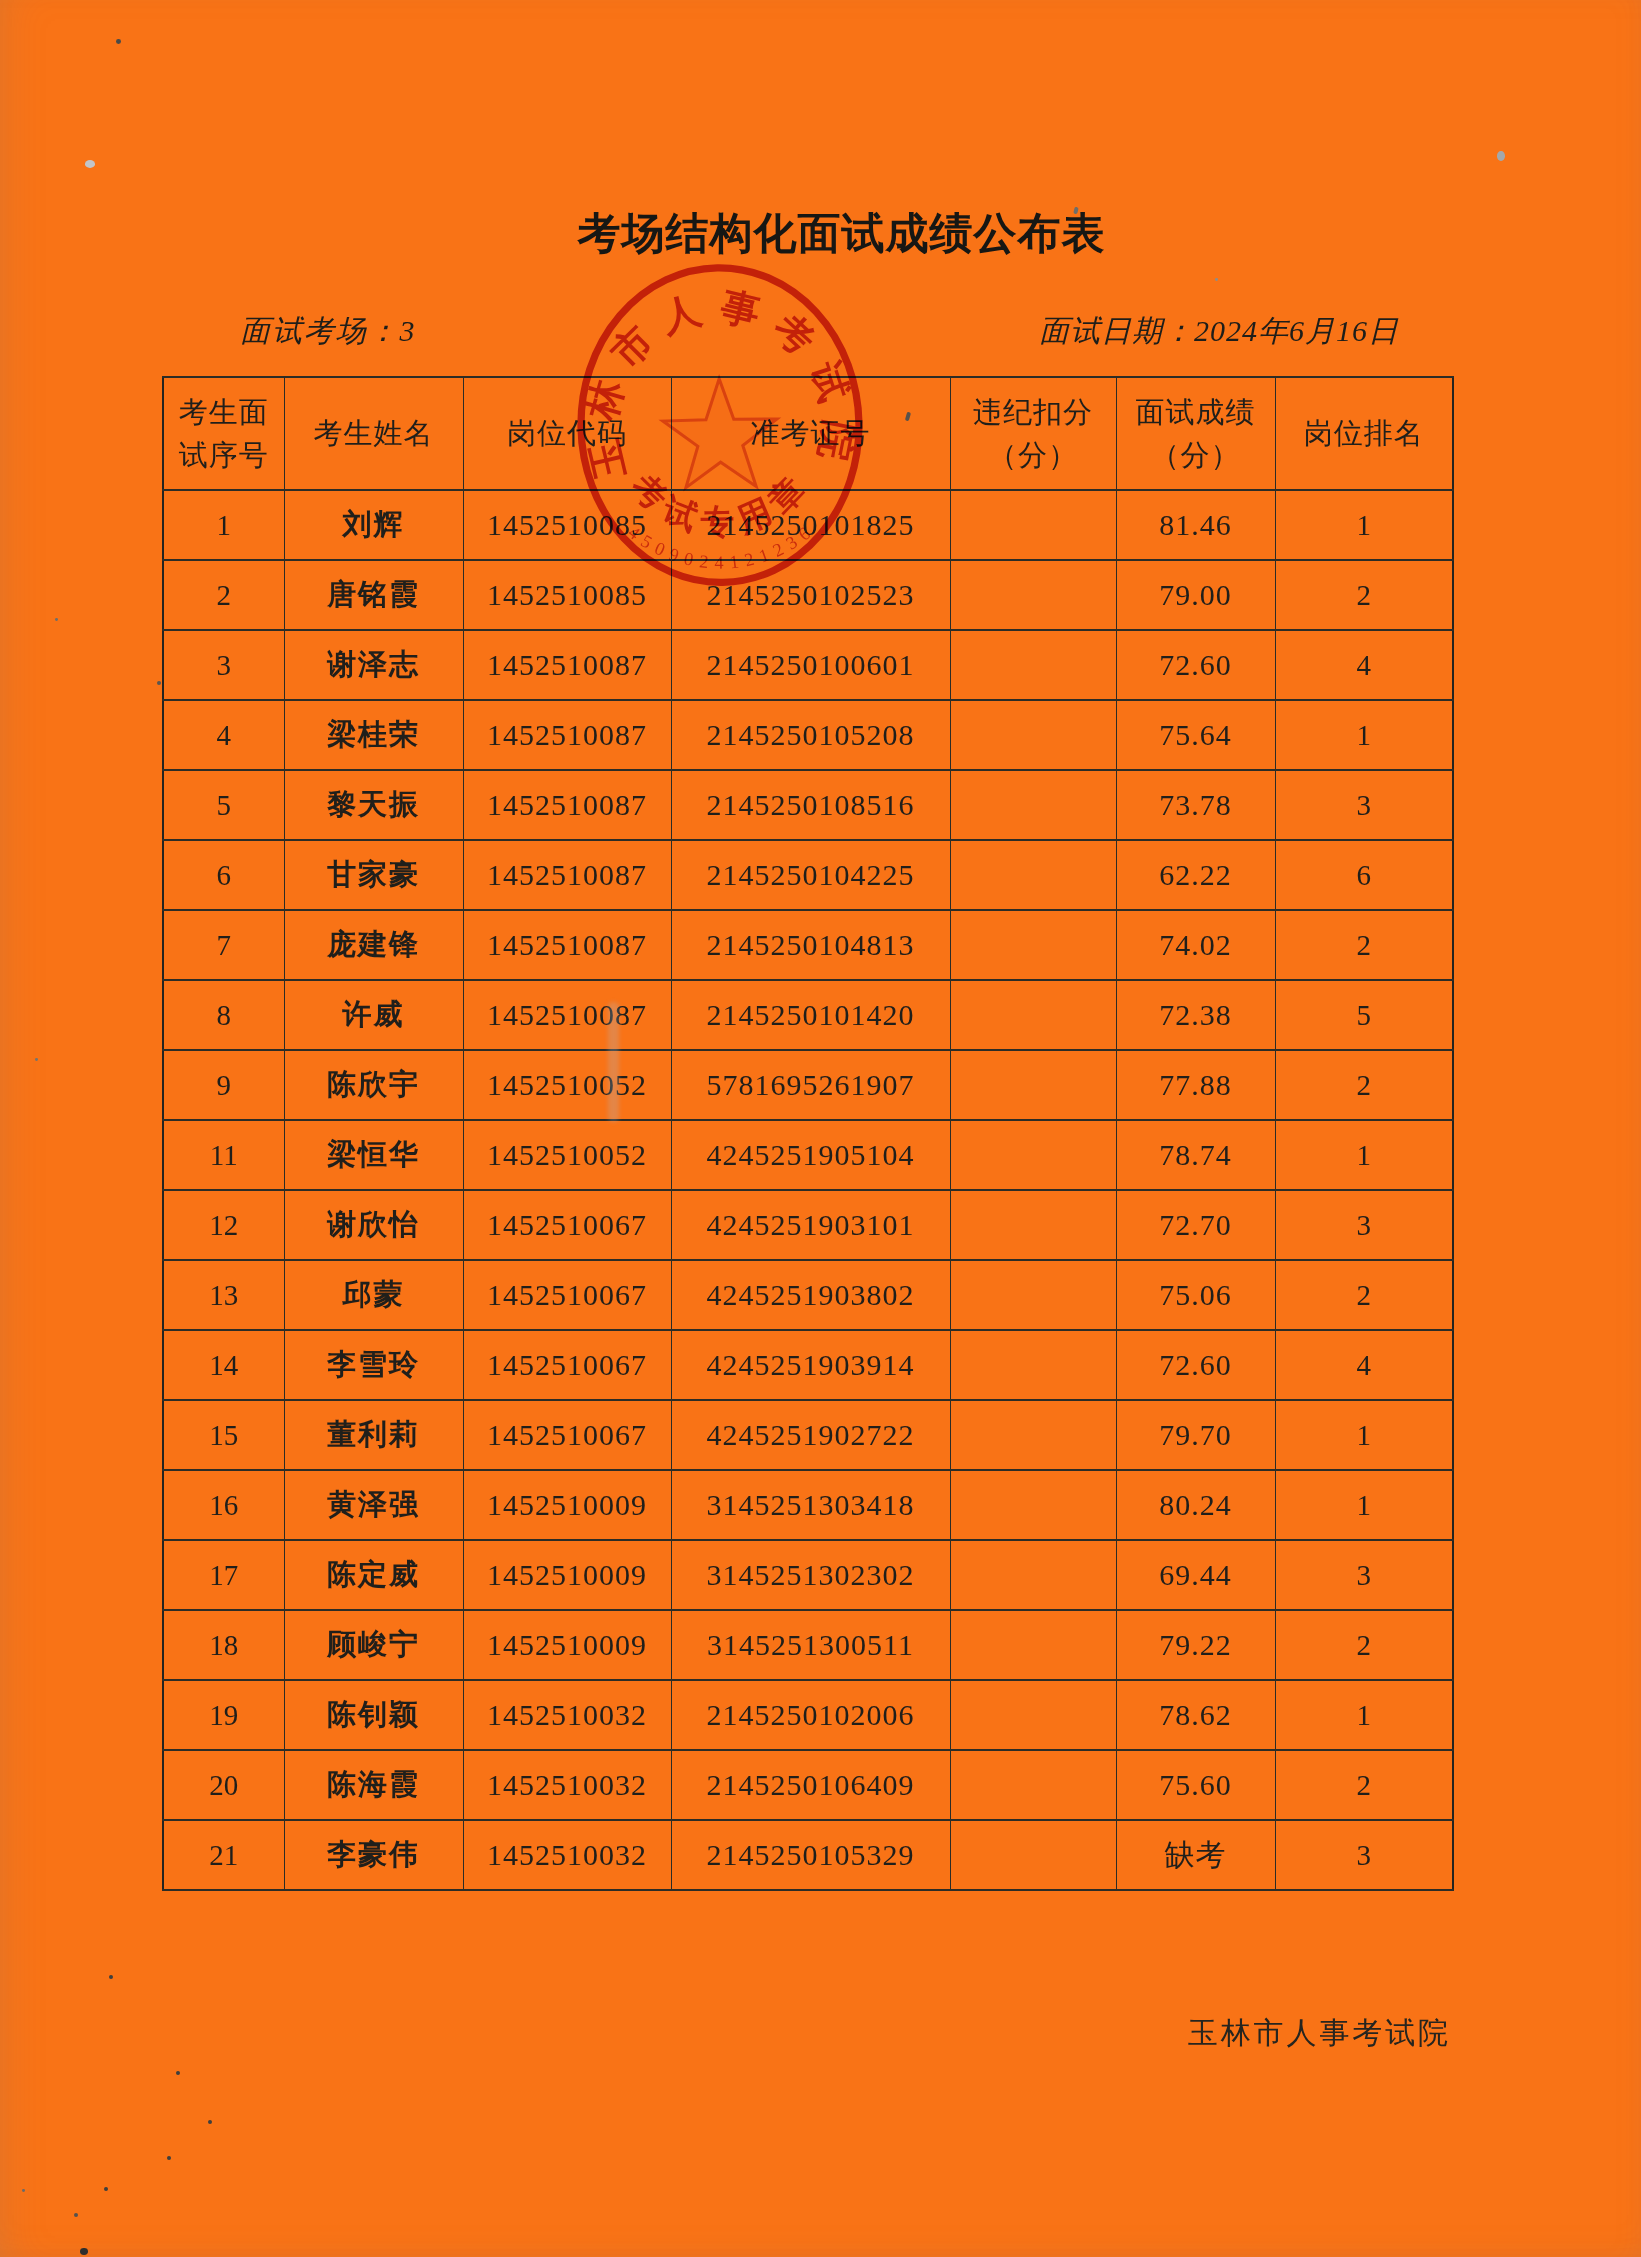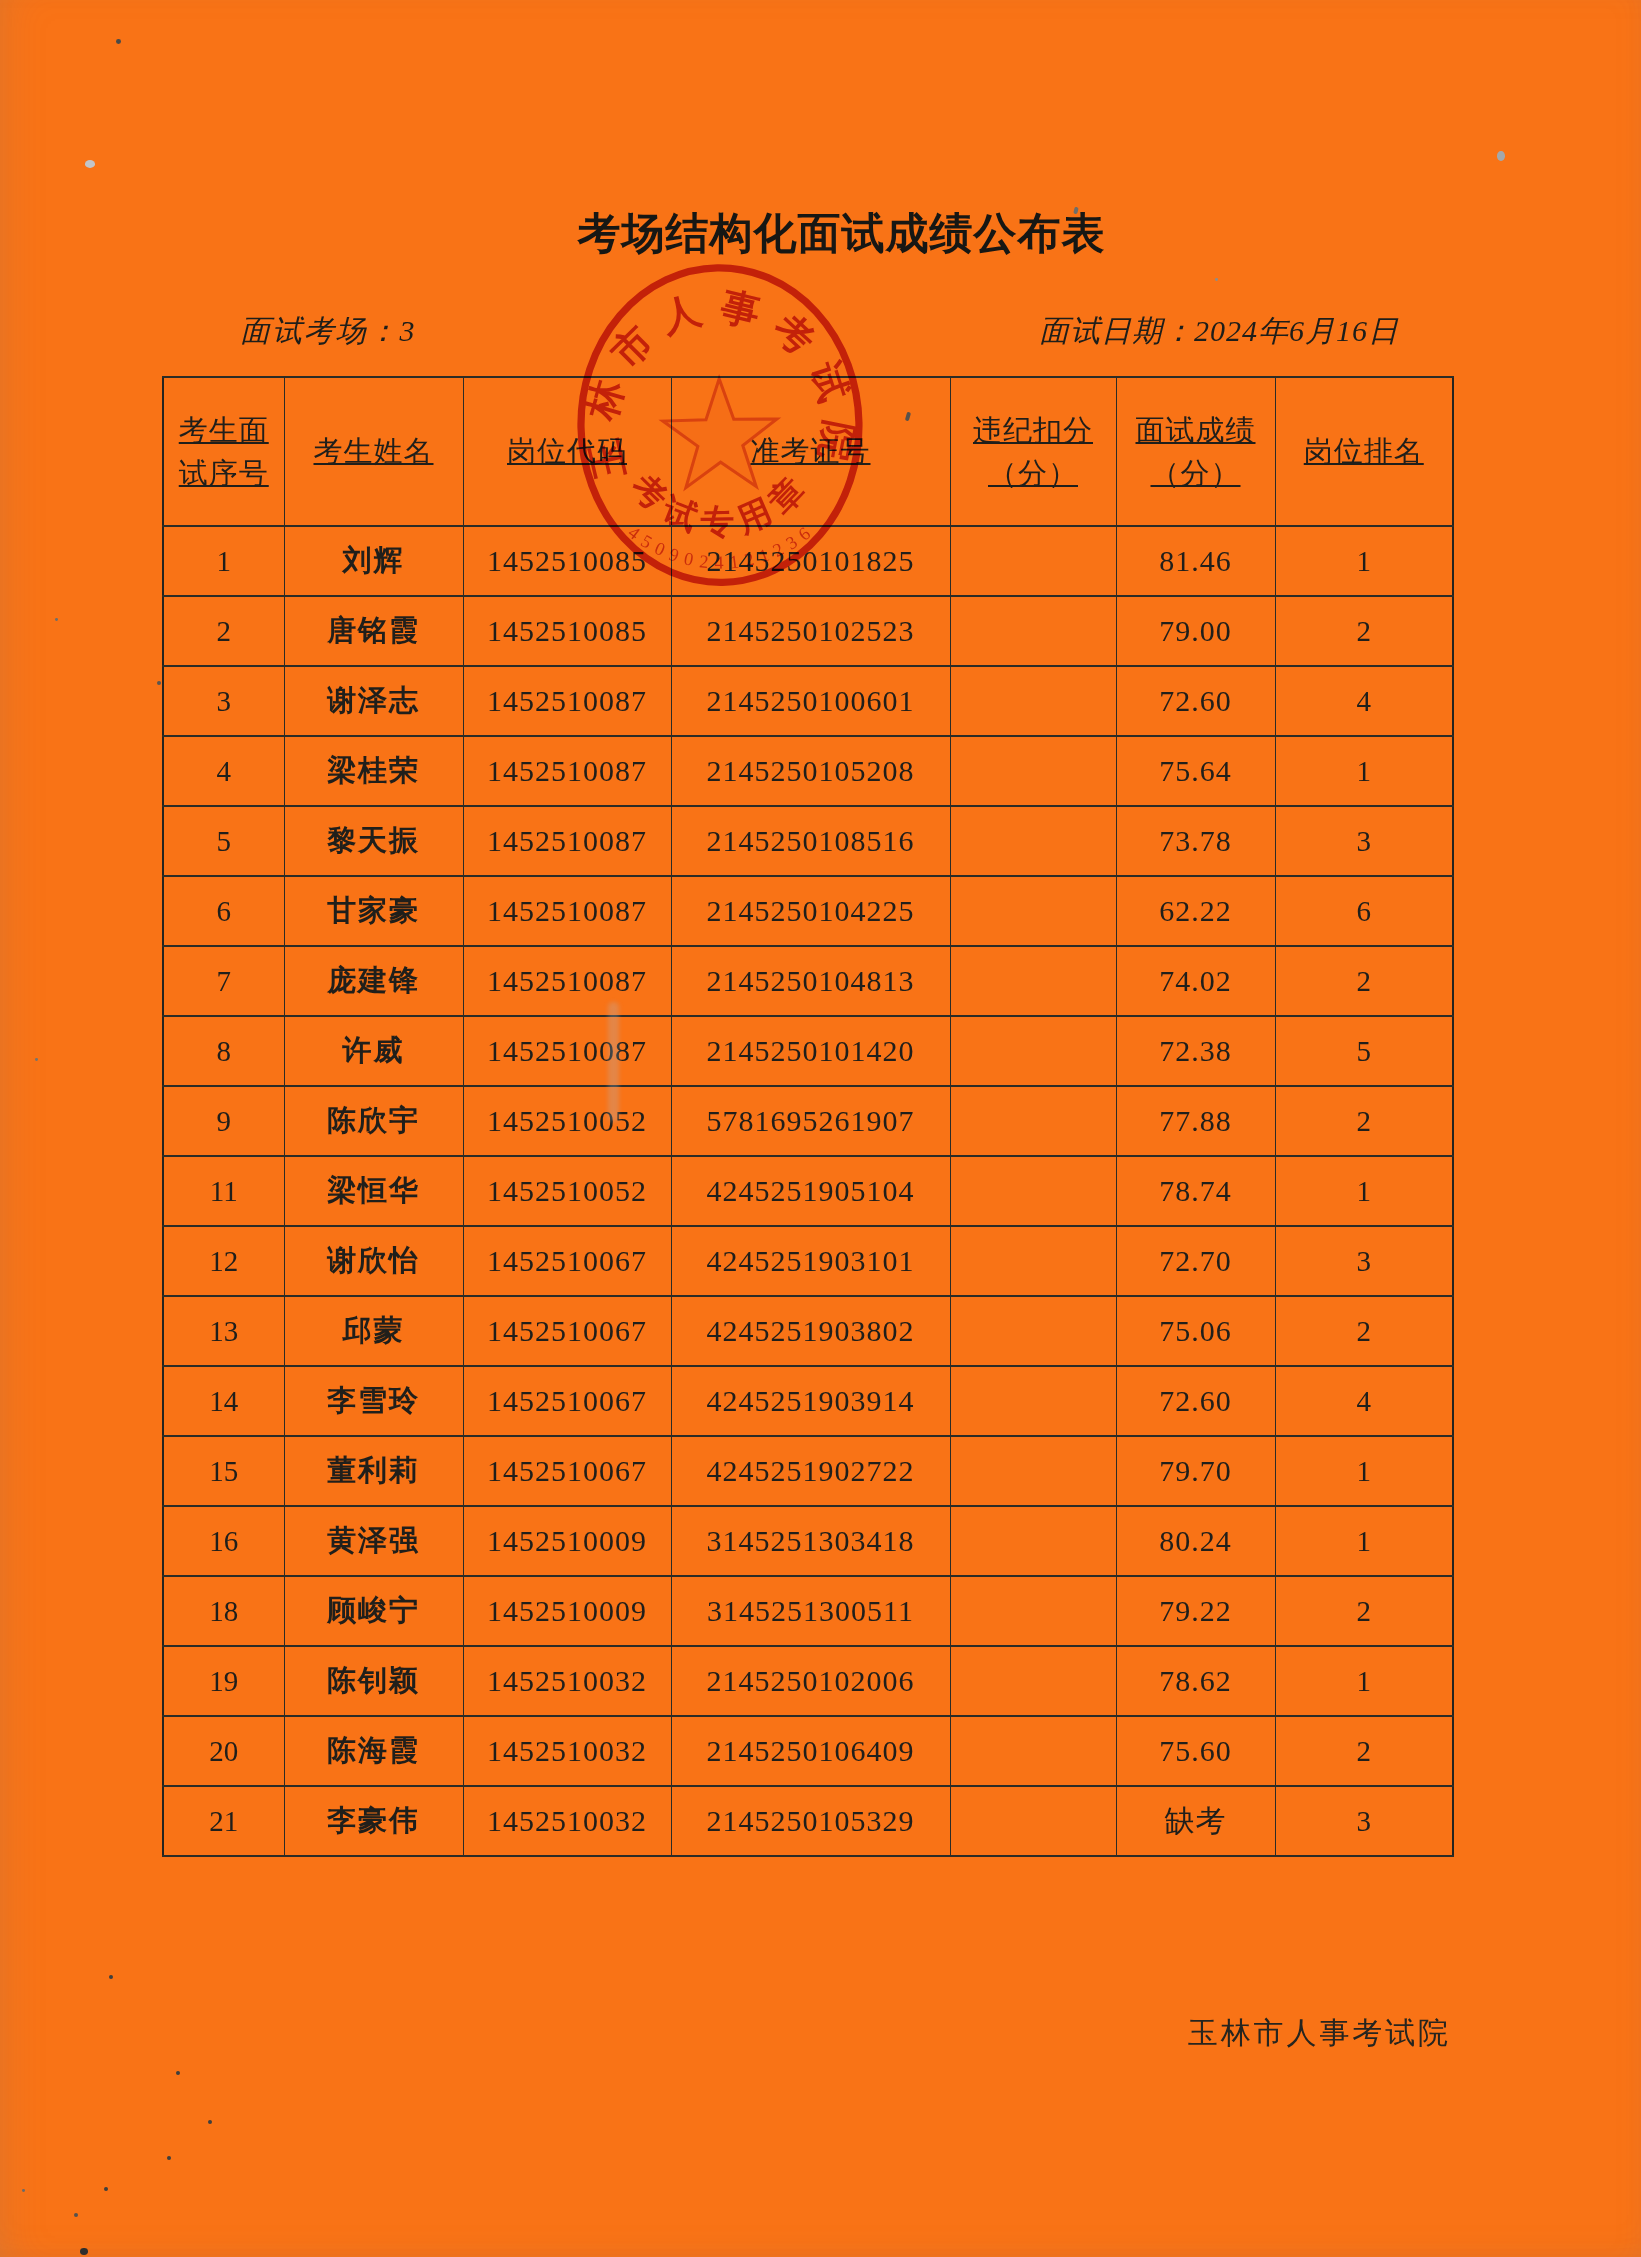--- a/index.html
+++ b/index.html
@@ -27,21 +27,21 @@
     font-size:29px;color:#201f1b;
   }
   .results-table th,.results-table td{
     border:1.9px solid #2c2c26;
     border-top-width:2.9px;border-bottom-width:2.9px;
     text-align:center;vertical-align:middle;
     padding:0 5.8px;overflow:hidden;
     font-weight:normal;
   }
   .results-table{border:2.9px solid #24241f;}
-  .results-table thead tr{height:149px;text-decoration:underline;}
+  .results-table thead tr{height:113px;}
   .results-table tbody tr{height:70px;}
   .results-table th{white-space:pre-line;line-height:1.45;font-size:29px;letter-spacing:1px;}
   td.col-serial,td.col-rank{font-size:29px;}
   td.col-job_code,td.col-ticket,td.col-score{font-size:30px;letter-spacing:1px;}
   td.col-name{letter-spacing:1.9px;font-weight:bold;}
   .issuer-line{
     position:absolute;left:162px;top:2013px;width:1289px;
     text-align:right;font-size:30px;letter-spacing:2.9px;color:#26251f;
   }
   .stamp{
@@ -227,20 +227,29 @@
         <tr>
           <td class="col-serial">16</td>
           <td class="col-name">黄泽强</td>
           <td class="col-job_code">1452510009</td>
           <td class="col-ticket">3145251303418</td>
           <td class="col-penalty"></td>
           <td class="col-score">80.24</td>
           <td class="col-rank">1</td>
         </tr>
         <tr>
+          <td class="col-serial">17</td>
+          <td class="col-name">陈定威</td>
+          <td class="col-job_code">1452510009</td>
+          <td class="col-ticket">3145251302302</td>
+          <td class="col-penalty"></td>
+          <td class="col-score">69.44</td>
+          <td class="col-rank">3</td>
+        </tr>
+        <tr>
           <td class="col-serial">18</td>
           <td class="col-name">顾峻宁</td>
           <td class="col-job_code">1452510009</td>
           <td class="col-ticket">3145251300511</td>
           <td class="col-penalty"></td>
           <td class="col-score">79.22</td>
           <td class="col-rank">2</td>
         </tr>
         <tr>
           <td class="col-serial">19</td>

